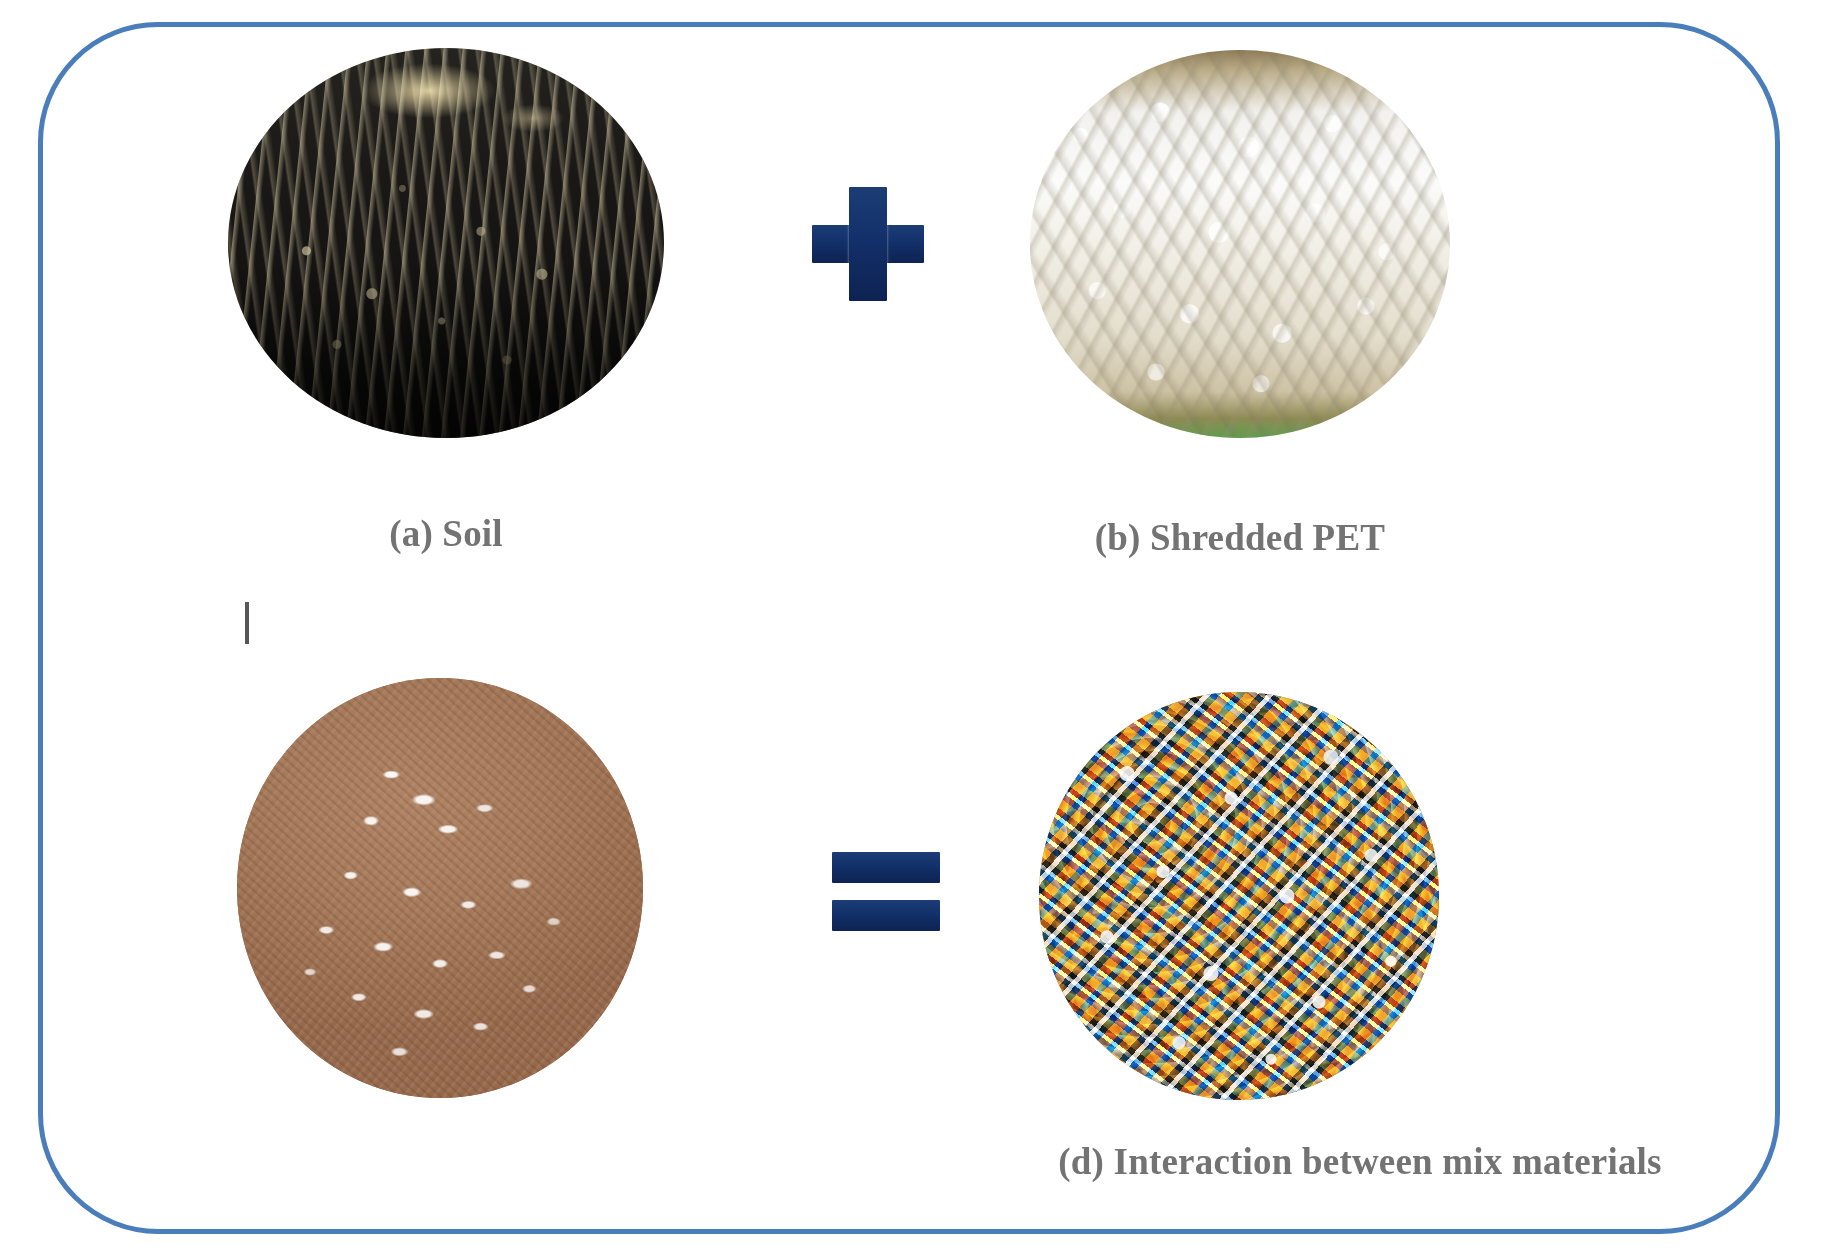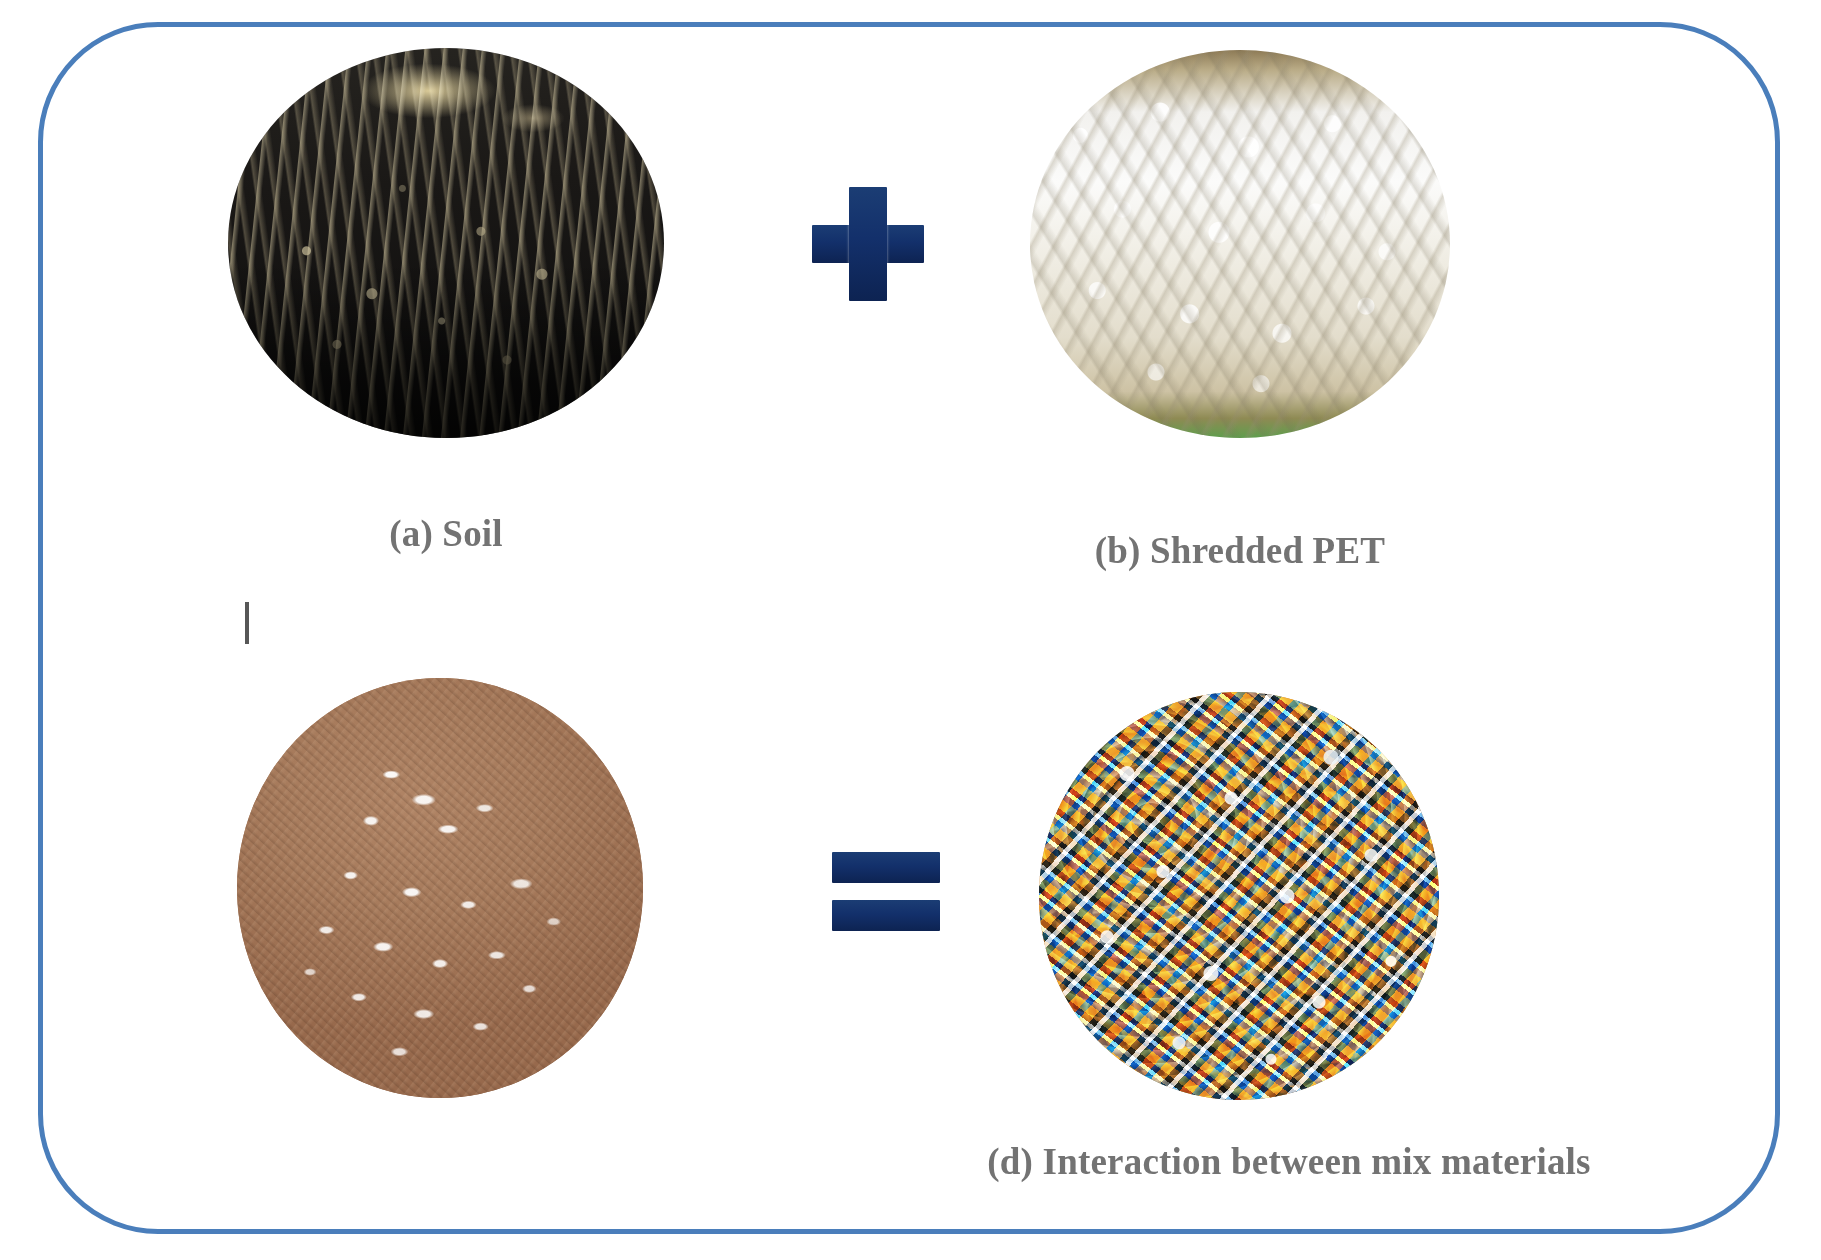--- a/index.html
+++ b/index.html
@@ -262,21 +262,21 @@
   </div>
 
   <div class="cell" style="left:1030px; top:50px; width:420px; height:388px;">
     <div class="photo" style="left:0; top:0; width:420px; height:388px;">
       <div class="layer pet-base"></div>
       <div class="layer pet-flakes"></div>
       <div class="layer pet-shadow"></div>
       <div class="layer pet-rim"></div>
     </div>
   </div>
-  <div class="caption" style="left:1020px; top:529px; width:440px;">(b) Shredded PET</div>
+  <div class="caption" style="left:1020px; top:516px; width:440px;">(b) Shredded PET</div>
 
   <div class="cursor-mark" style="left:245px; top:602px;"></div>
 
   <div class="cell" style="left:237px; top:678px; width:406px; height:420px;">
     <div class="photo" style="left:0; top:0; width:406px; height:420px;">
       <div class="layer mix-base"></div>
       <div class="layer mix-grain"></div>
       <div class="layer mix-flakes"></div>
       <div class="layer mix-tool"></div>
       <div class="layer mix-vig"></div>
@@ -290,15 +290,15 @@
 
   <div class="cell" style="left:1039px; top:692px; width:400px; height:408px;">
     <div class="photo" style="left:0; top:0; width:400px; height:408px;">
       <div class="layer int-base"></div>
       <div class="layer int-a"></div>
       <div class="layer int-b"></div>
       <div class="layer int-c"></div>
       <div class="layer int-d"></div>
     </div>
   </div>
-  <div class="caption" style="left:949px; top:1140px; width:680px;">(d) Interaction between mix materials</div>
+  <div class="caption" style="left:1020px; top:1140px; width:680px;">(d) Interaction between mix materials</div>
 
 </div>
 
 </body></html>

